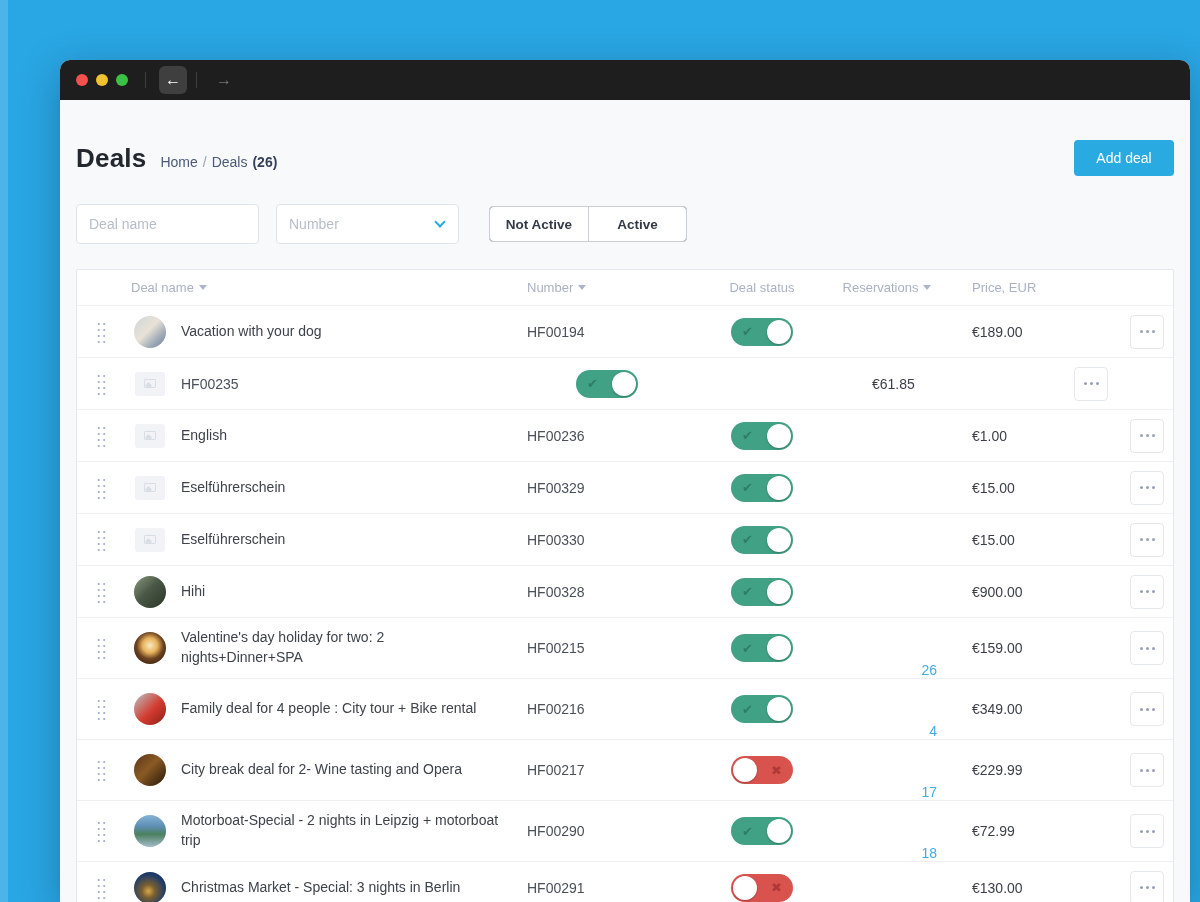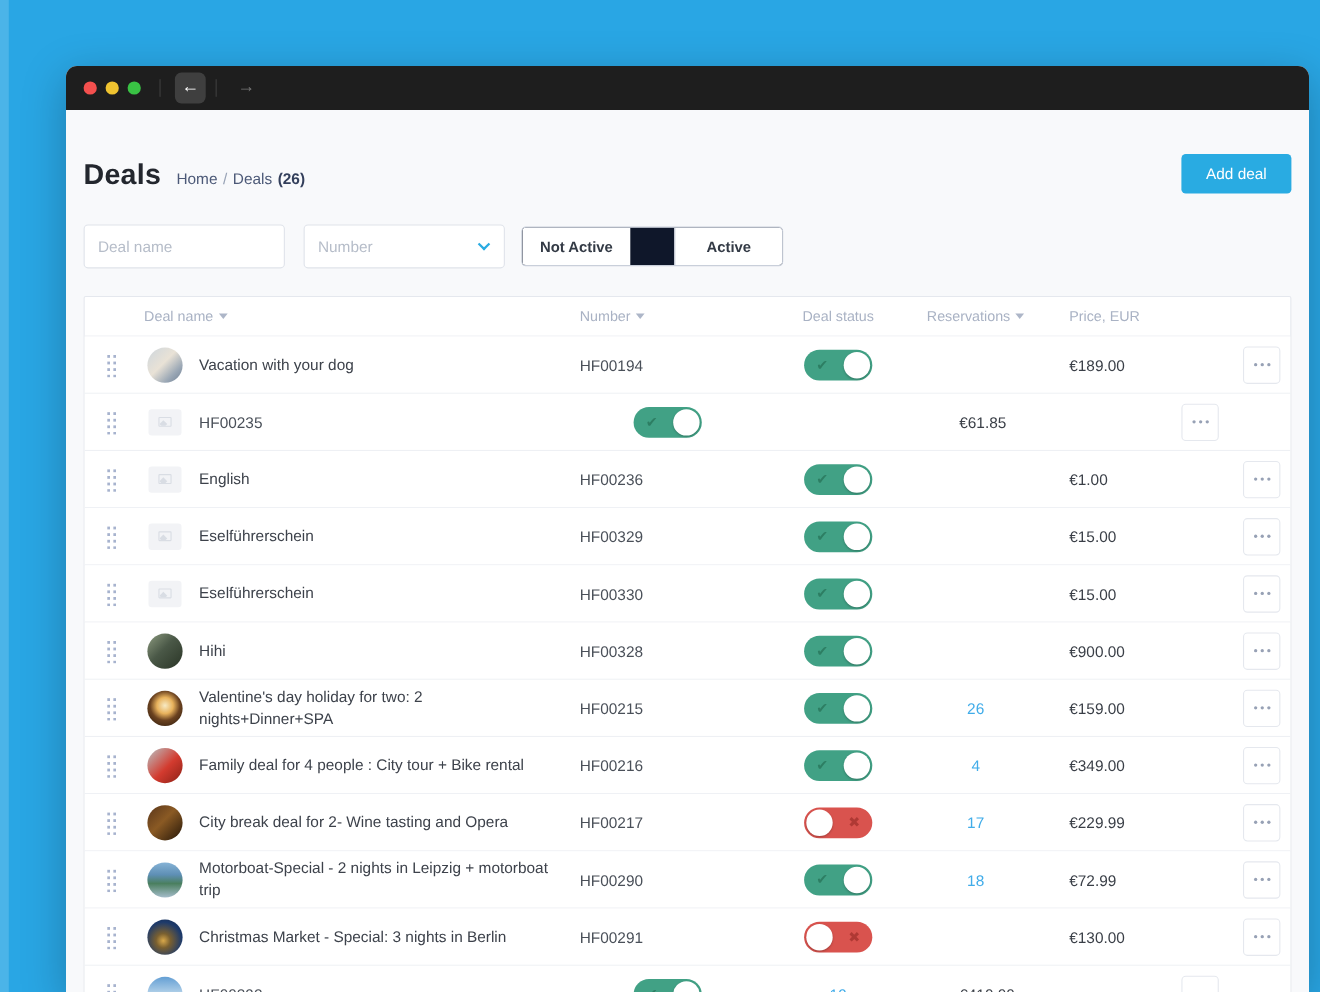--- a/index.html
+++ b/index.html
@@ -30,21 +30,21 @@
   .breadcrumb{margin-left:14px;font-size:14px;color:var(--crumb);display:flex;align-items:center;gap:5px;padding-top:8px;}
   .crumb-sep{color:#97A2B5;}
   .crumb-count{font-weight:700;color:var(--count);}
   .add-btn{position:absolute;right:0;top:2px;width:100px;height:36px;background:var(--accent);color:#fff;border:none;border-radius:4px;font-size:14px;font-family:inherit;}
   
   .filters{margin-top:26px;display:flex;align-items:flex-start;}
   .txt-input{width:183px;height:40px;border:1px solid var(--inputborder);border-radius:4px;background:#fff;padding:0 12px;font-size:14px;font-family:inherit;color:#3D424B;}
   .txt-input::placeholder{color:var(--placeholder);}
   .select{width:183px;height:40px;border:1px solid var(--inputborder);border-radius:4px;background:#fff;margin-left:17px;display:flex;align-items:center;justify-content:space-between;padding:0 14px 0 12px;font-size:14px;color:var(--placeholder);}
   .chev{width:8px;height:8px;border-right:2px solid var(--accent);border-bottom:2px solid var(--accent);transform:rotate(45deg);margin-top:-4px;}
-  .seg-group{margin-left:15px;margin-top:2px;display:flex;border:1px solid var(--segborder);border-radius:4px;overflow:hidden;background:#0f172a;gap:40px;}
+  .seg-group{margin-left:30px;margin-top:2px;display:flex;border:1px solid var(--segborder);border-radius:4px;overflow:hidden;background:#0f172a;}
   .seg-btn{width:98px;height:34px;background:#fff;border:none;font-size:13.5px;font-weight:700;color:var(--segtext);font-family:inherit;}
   .seg-btn + .seg-btn{border-left:1px solid var(--segborder);}
   
   .table{margin-top:25px;background:#fff;border:1px solid var(--tableborder);border-radius:2px;}
   .thead{display:grid;grid-template-columns:54px 396px 160px 150px 100px 180px 1fr;height:36px;align-items:center;border-bottom:1px solid var(--rowborder);font-size:13px;color:var(--headtext);}
   .th{display:flex;align-items:center;}
   .th.center{justify-content:center;}
   .th.pad{padding-left:35px;}
   .sort{display:inline-block;margin-left:5px;border-left:4px solid transparent;border-right:4px solid transparent;border-top:5px solid #ADB6C8;}
   .trow{display:grid;grid-template-columns:44px 60px 346px 160px 150px 100px 180px 1fr;min-height:52px;align-items:center;border-bottom:1px solid var(--rowborder);background:#fff;}
@@ -66,21 +66,21 @@
   .deal-name{font-size:14px;line-height:1.4;color:var(--nametext);padding-right:28px;}
   .deal-number{font-size:14px;color:var(--numtext);}
   .toggle-cell{display:flex;justify-content:center;}
   .toggle{width:62px;height:28px;border-radius:14px;position:relative;}
   .toggle.on{background:var(--toggle-on);}
   .toggle.off{background:var(--toggle-off);}
   .t-knob{position:absolute;top:2px;width:24px;height:24px;border-radius:50%;background:#fff;box-shadow:0 1px 2px rgba(0,0,0,.25);}
   .toggle.on .t-knob{right:2px;} .toggle.off .t-knob{left:2px;}
   .t-glyph{position:absolute;top:0;height:28px;display:flex;align-items:center;font-size:13px;font-weight:700;}
   .t-check{left:11px;color:var(--check);} .t-cross{right:11px;color:var(--cross);}
-  .res-cell{display:flex;justify-content:center;}
+  .res-cell{display:flex;justify-content:flex-end;margin-top:44px;}
   .res-link{font-size:14px;color:var(--link);}
   .price-cell{padding-left:35px;font-size:14px;color:var(--pricetext);}
   .actions-cell{display:flex;justify-content:flex-end;padding-right:9px;}
   .menu-btn{width:34px;height:34px;border:1px solid var(--tableborder);border-radius:4px;background:#fff;display:flex;align-items:center;justify-content:center;gap:3px;}
   .mdot{width:3px;height:3px;border-radius:50%;background:var(--mdots);}
 </style>
 </head>
 <body>
 
 <div class="edge-strip"></div>

